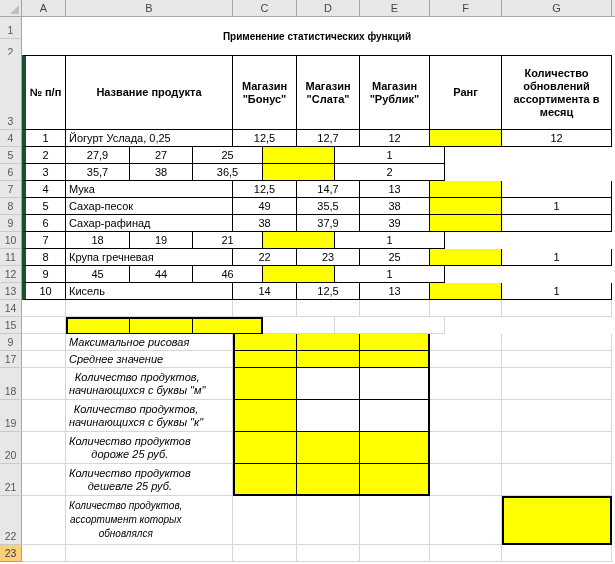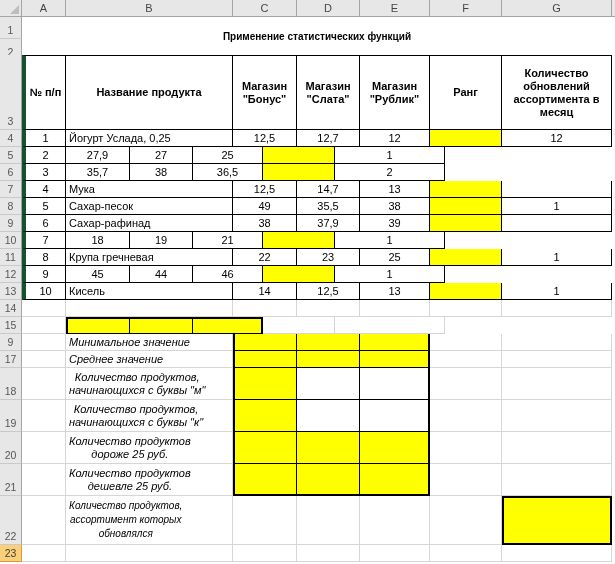--- a/index.html
+++ b/index.html
@@ -201,21 +201,21 @@
     <div class="cell w-c sb sbL sbT yellow"></div>
     <div class="cell w-d sb sbT yellow"></div>
     <div class="cell w-e sb sbR sbT yellow"></div>
     <div class="cell w-f gl"></div>
     <div class="cell w-g gl"></div>
   </div>
 
   <div class="srow h17">
     <div class="rh">9</div>
     <div class="cell w-a gl"></div>
-    <div class="cell w-b gl italic left">Минимальное значение</div>
+    <div class="cell w-b gl italic left">Максимальное рисовая</div>
     <div class="cell w-c sb sbL yellow"></div>
     <div class="cell w-d sb yellow"></div>
     <div class="cell w-e sb sbR yellow"></div>
     <div class="cell w-f gl"></div>
     <div class="cell w-g gl"></div>
   </div>
 
   <div class="srow h17">
     <div class="rh">17</div>
     <div class="cell w-a gl"></div>

